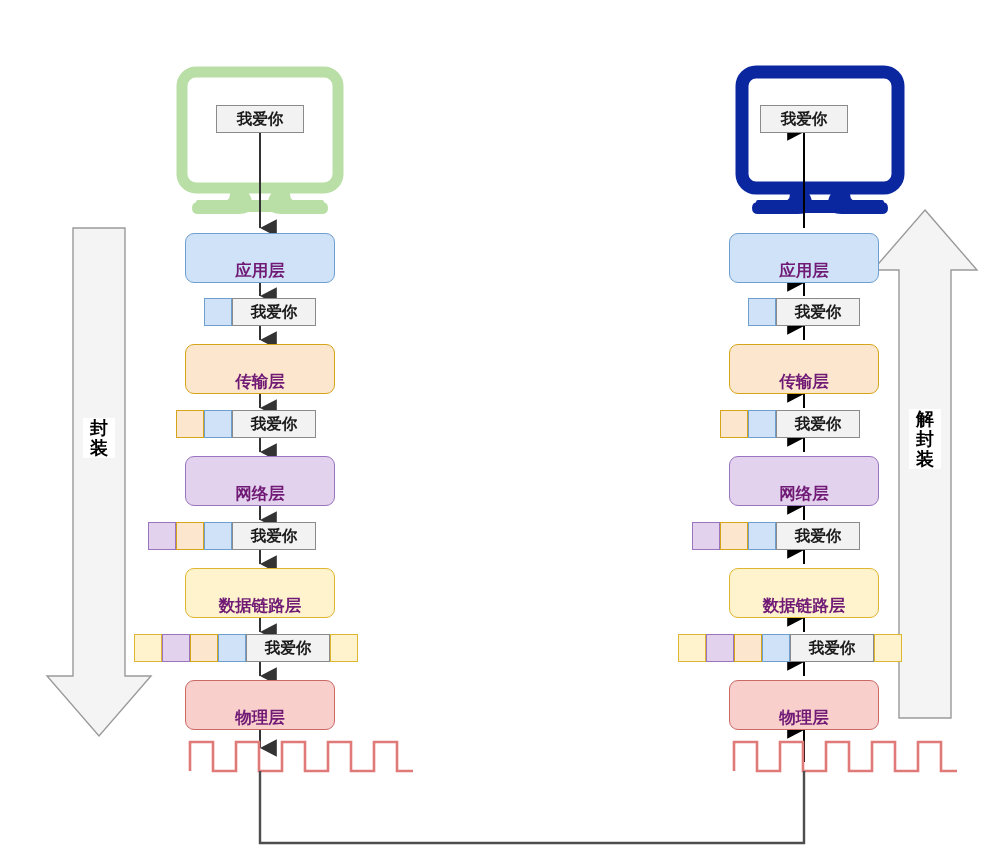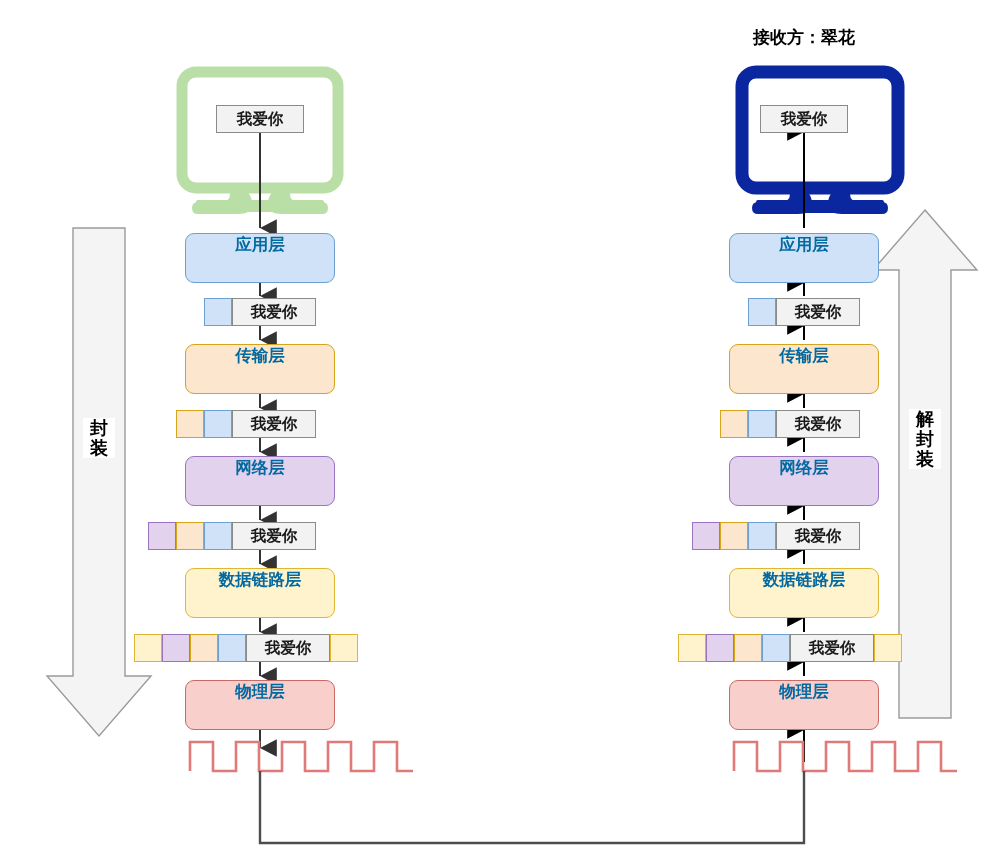--- a/index.html
+++ b/index.html
@@ -31,25 +31,25 @@
     white-space: nowrap;
     text-align: center;
   }
   .layer-box {
     position: absolute;
     border-radius: 9px;
     border-style: solid;
     border-width: 1.6px;
     box-sizing: border-box;
     display: flex;
-    align-items: flex-start;
+    align-items: flex-end;
     justify-content: center;
     font-size: 16.5px;
     font-weight: bold;
-    color: #0369a1;
+    color: #701a75;
     white-space: nowrap;
   }
   .pdu-row {
     position: absolute;
     display: flex;
     align-items: stretch;
     height: 28px;
     box-sizing: border-box;
   }
   .pdu-seg {
@@ -165,21 +165,20 @@
 
     <g>
       <path d="M734,771 v-29 h23 v29 h23 v-29 h23 v29 h23 v-29 h23 v29 h23 v-29 h23 v29 h23 v-29 h23 v29 h16" fill="none" stroke="#e07a78" stroke-width="2.6"></path>
     </g>
 
     <g>
       <path d="M260,771 v72 h544 v-72" fill="none" stroke="#4d4d4d" stroke-width="2.4"></path>
     </g>
   </svg>
 
-  <div class="party-title" style="left:704px; top:26px; width:200px;">接收方：翠花</div>
 
   <div class="screen-msg" style="left:216px; top:105px; width:88px; height:28px;">我爱你</div>
   <div class="screen-msg" style="left:760px; top:105px; width:88px; height:28px;">我爱你</div>
 
   <div class="flow-label" style="left:83px; top:418px; width:32px;">封
 装</div>
   <div class="flow-label" style="left:909px; top:409px; width:32px;">解
 封
 装</div>
 

